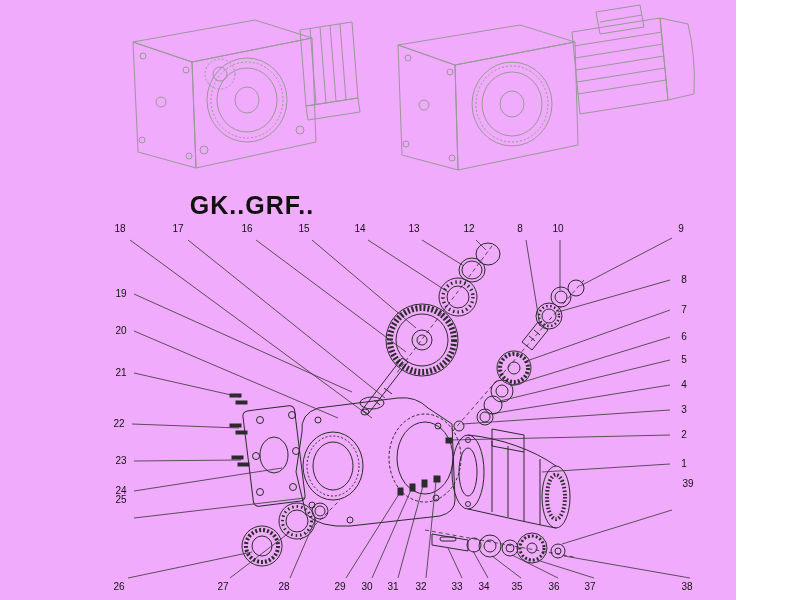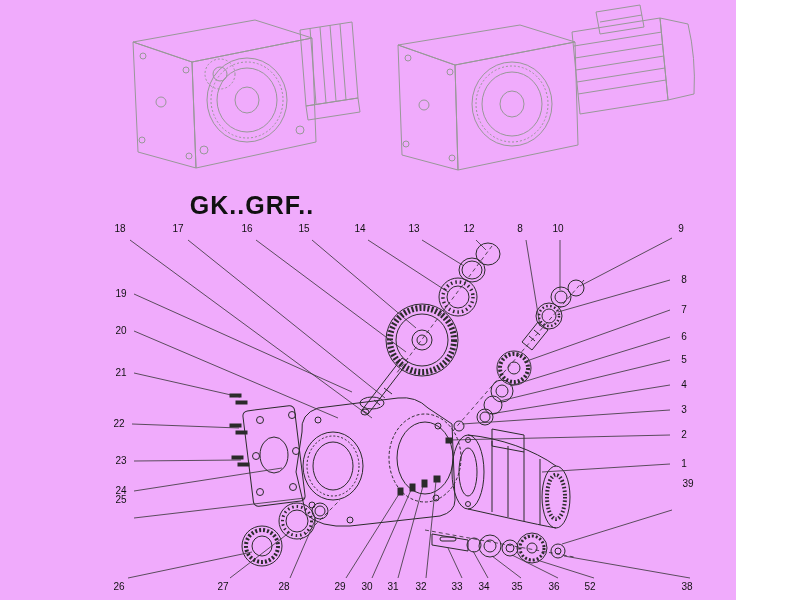--- a/index.html
+++ b/index.html
@@ -311,16 +311,16 @@
   <div class="callout" style="left:223px;top:587px">27</div>
   <div class="callout" style="left:284px;top:587px">28</div>
   <div class="callout" style="left:340px;top:587px">29</div>
   <div class="callout" style="left:367px;top:587px">30</div>
   <div class="callout" style="left:393px;top:587px">31</div>
   <div class="callout" style="left:421px;top:587px">32</div>
   <div class="callout" style="left:457px;top:587px">33</div>
   <div class="callout" style="left:484px;top:587px">34</div>
   <div class="callout" style="left:517px;top:587px">35</div>
   <div class="callout" style="left:554px;top:587px">36</div>
-  <div class="callout" style="left:590px;top:587px">52</div>
+  <div class="callout" style="left:590px;top:587px">37</div>
   <div class="callout" style="left:687px;top:587px">38</div>
 
 </div>
 
 </body></html>

